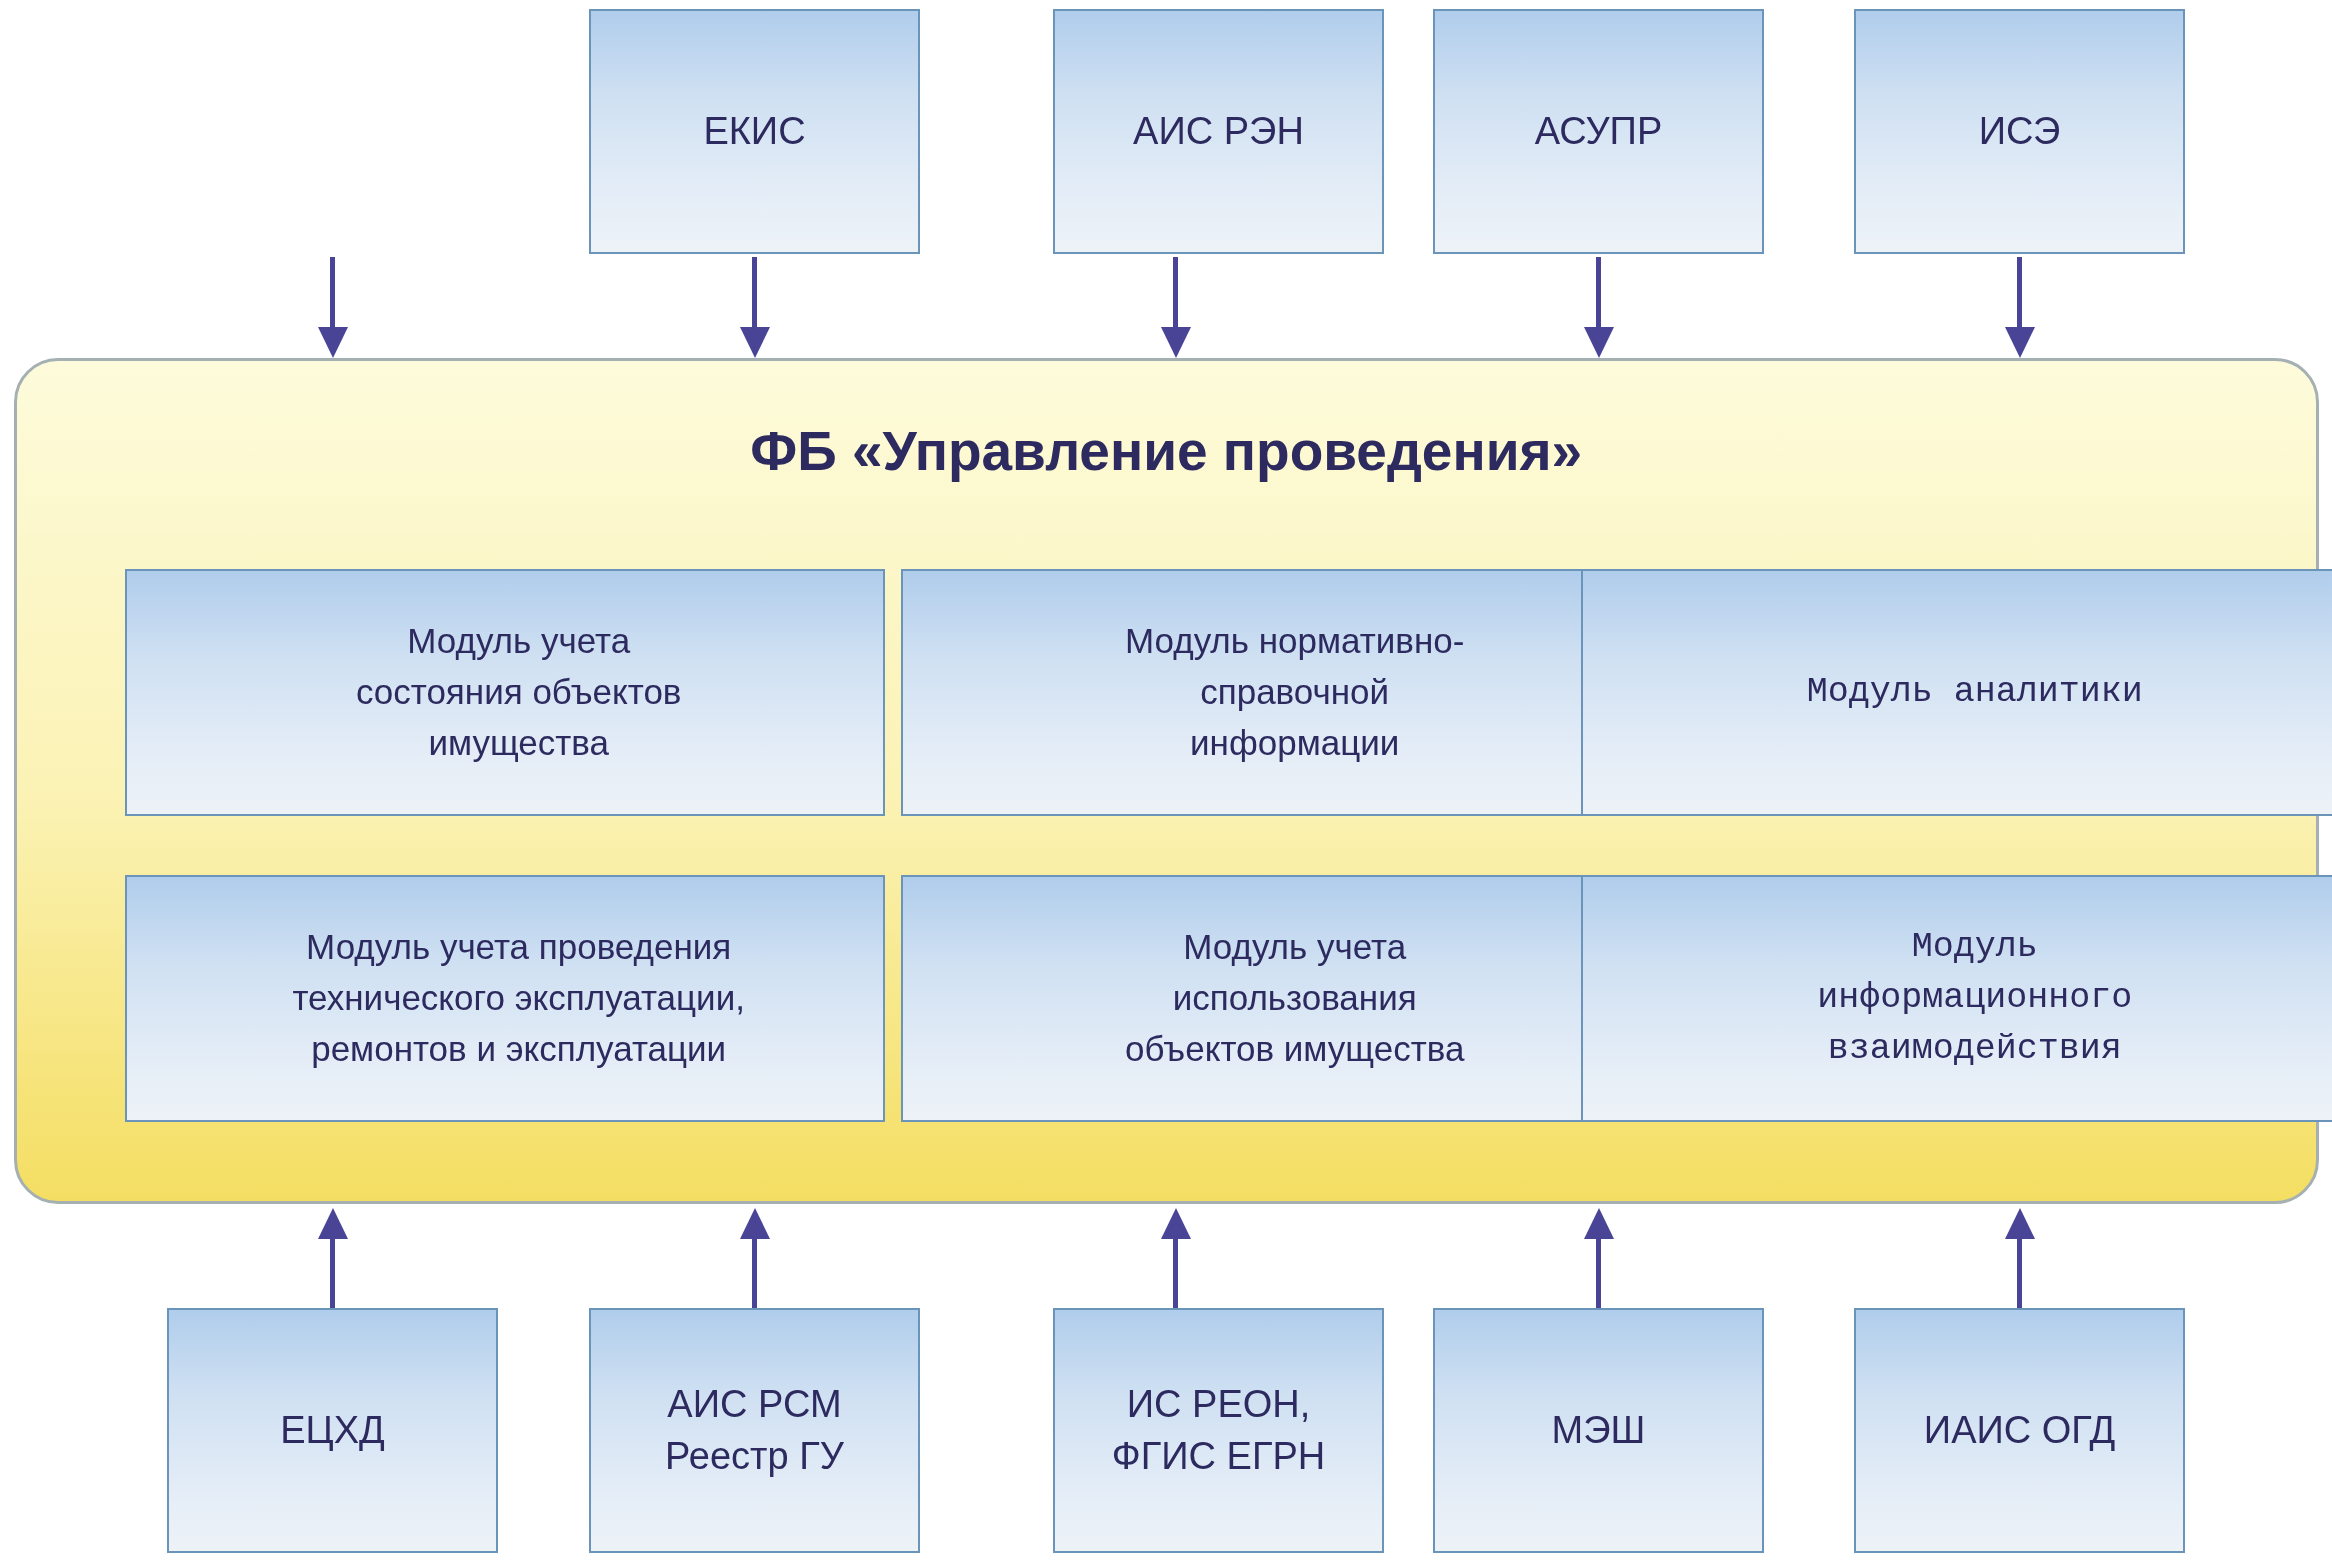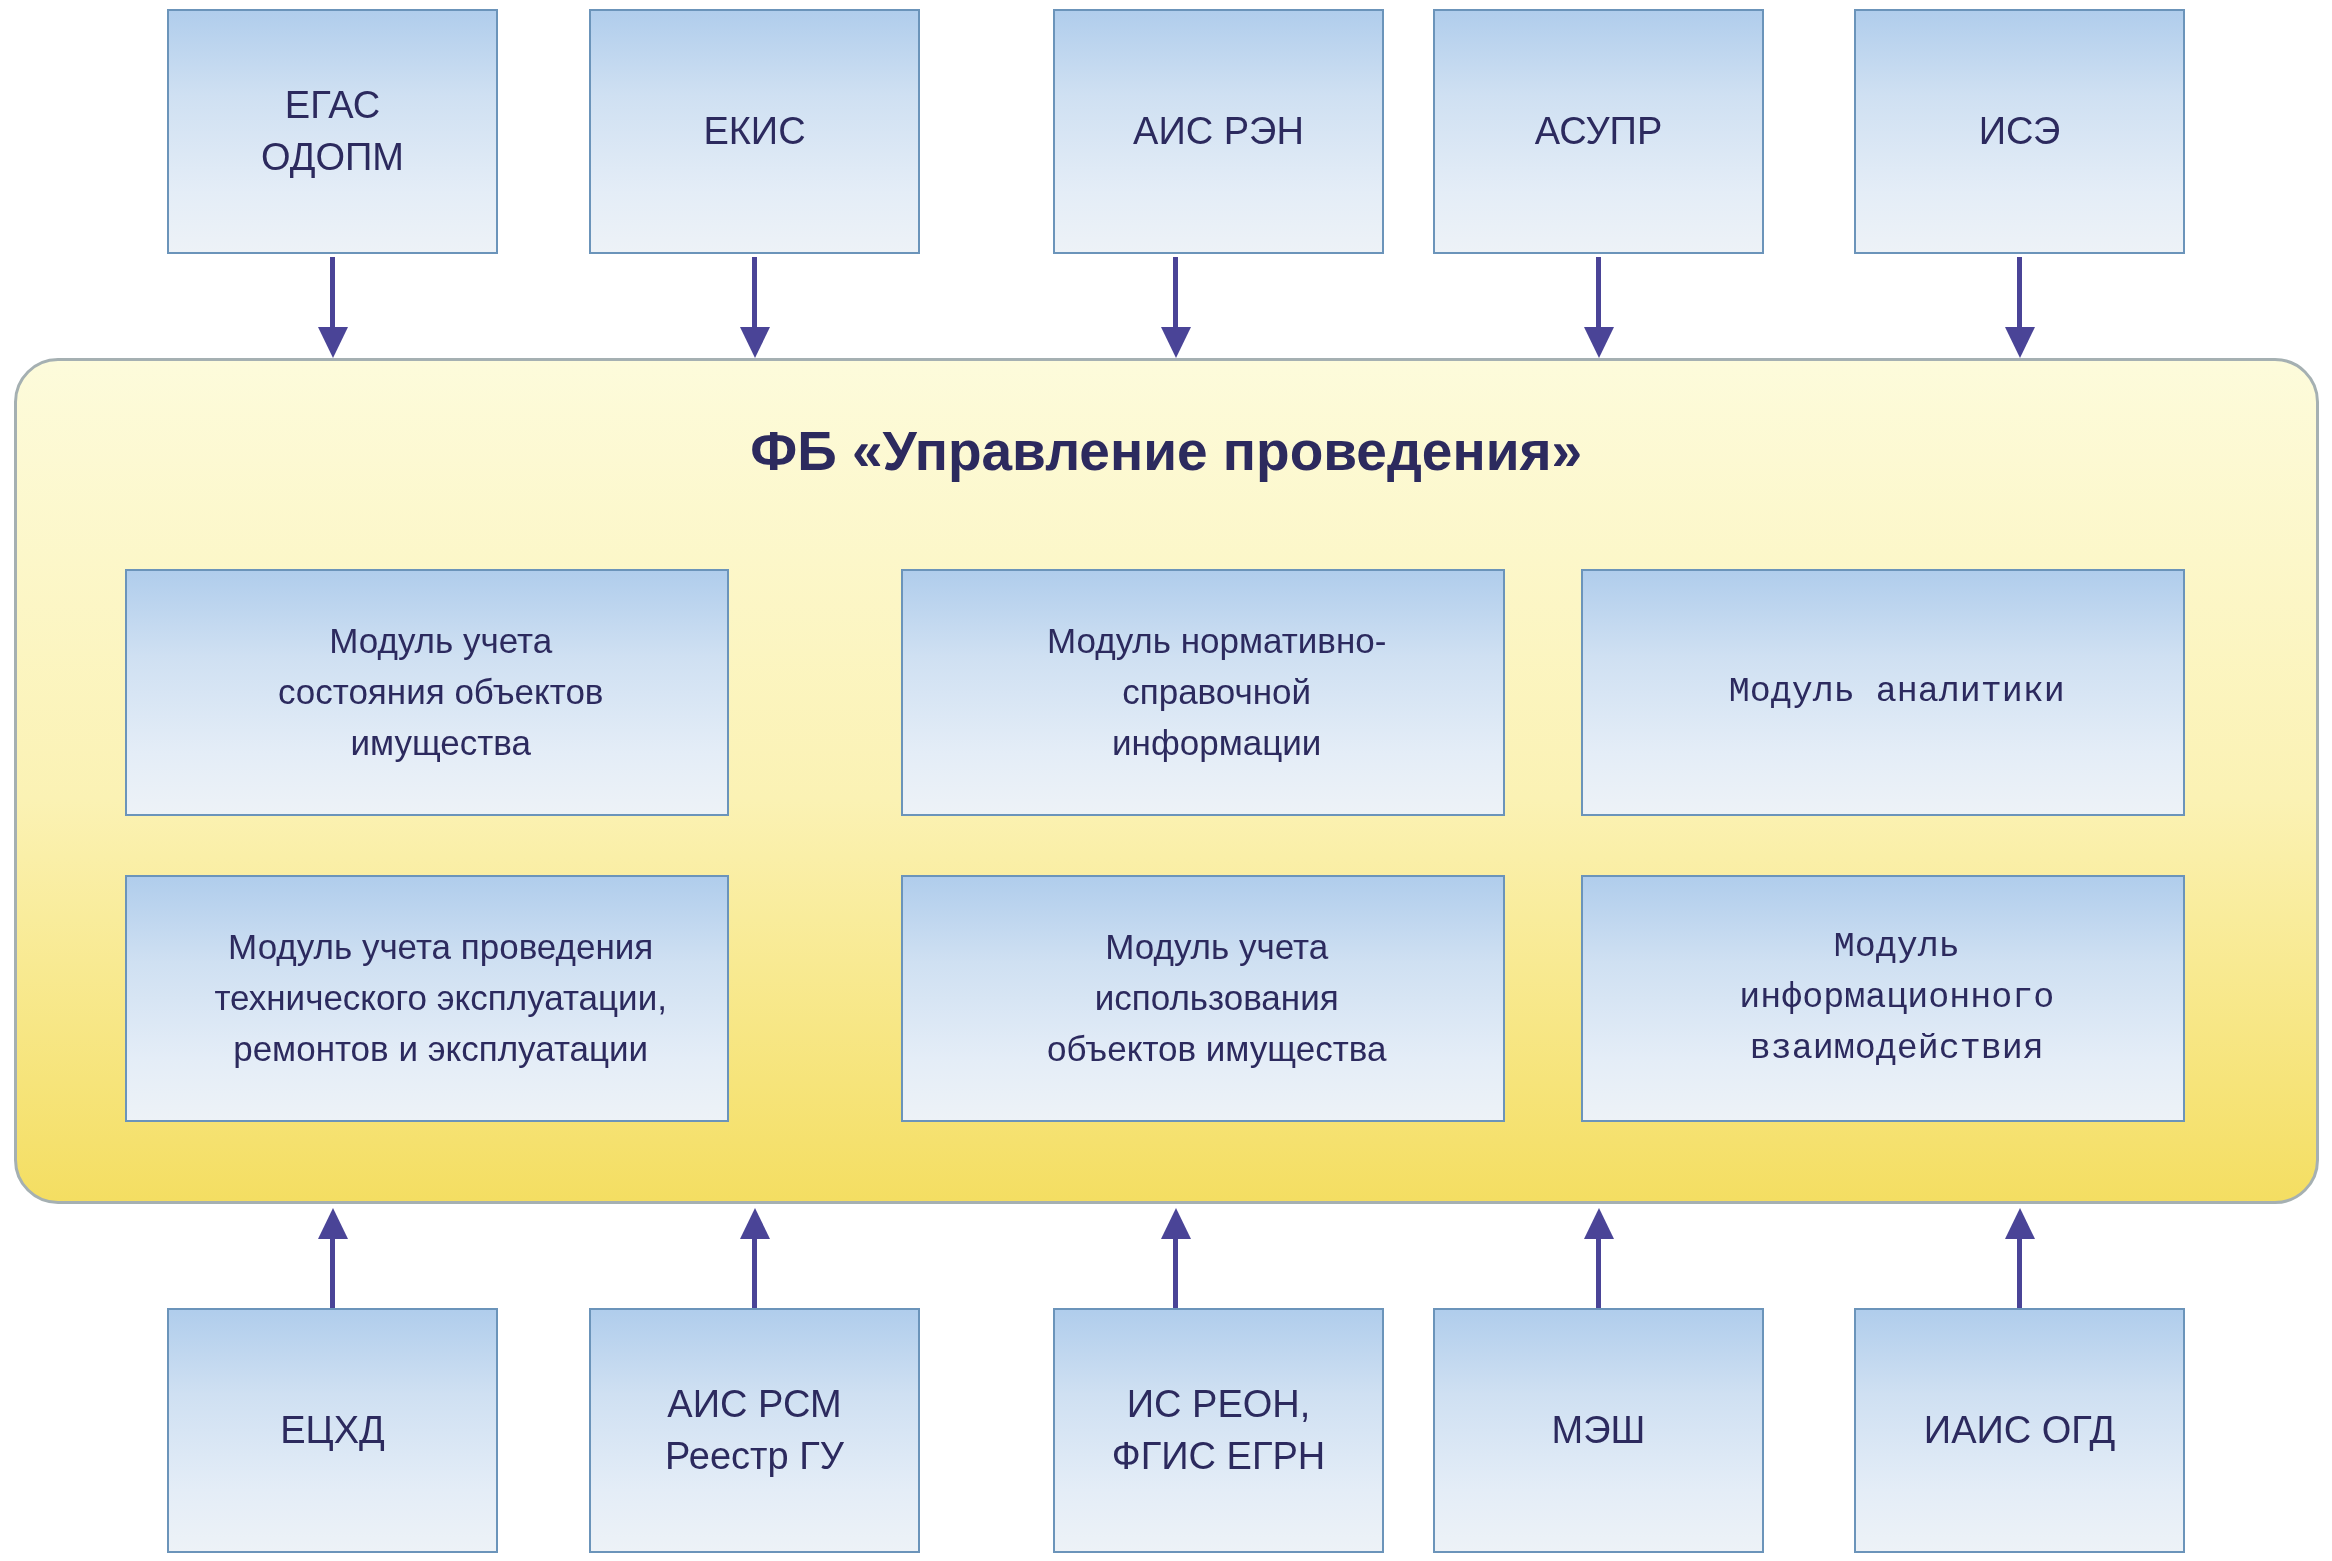--- a/index.html
+++ b/index.html
@@ -61,21 +61,21 @@
     position: absolute;
     top: 58px;
     left: 0;
     width: 100%;
     text-align: center;
     font-weight: bold;
     font-size: 55px;
     color: var(--text, #2c2a5e);
   }
 
-  .module-box { width: 604px; height: 247px; font-size: 35px; line-height: 1.45; padding-left: 28px; }
+  .module-box { width: 760px; height: 247px; font-size: 35px; line-height: 1.45; padding-left: 28px; }
   .m-row1 { top: 208px; }
   .m-row2 { top: 514px; }
   .m-col1 { left: 108px; }
   .m-col2 { left: 884px; }
   .m-col3 { left: 1564px; font-family: Liberation Mono, monospace; }
 
   
   .arrow {
     position: absolute;
     width: 31px;
@@ -98,24 +98,20 @@
   .a2 { left: 739px; }
   .a3 { left: 1160px; }
   .a4 { left: 1583px; }
   .a5 { left: 2004px; }
 </style>
 </head>
 <body>
 
 <div class="canvas">
 
-  <div class="blue-box sys-box top-row c1">
-    <span>ЕГАС
-ОДОПМ</span>
-  </div>
   <div class="blue-box sys-box top-row c2">
     <span>ЕКИС</span>
   </div>
   <div class="blue-box sys-box top-row c3">
     <span>АИС РЭН</span>
   </div>
   <div class="blue-box sys-box top-row c4">
     <span>АСУПР</span>
   </div>
   <div class="blue-box sys-box top-row c5">

